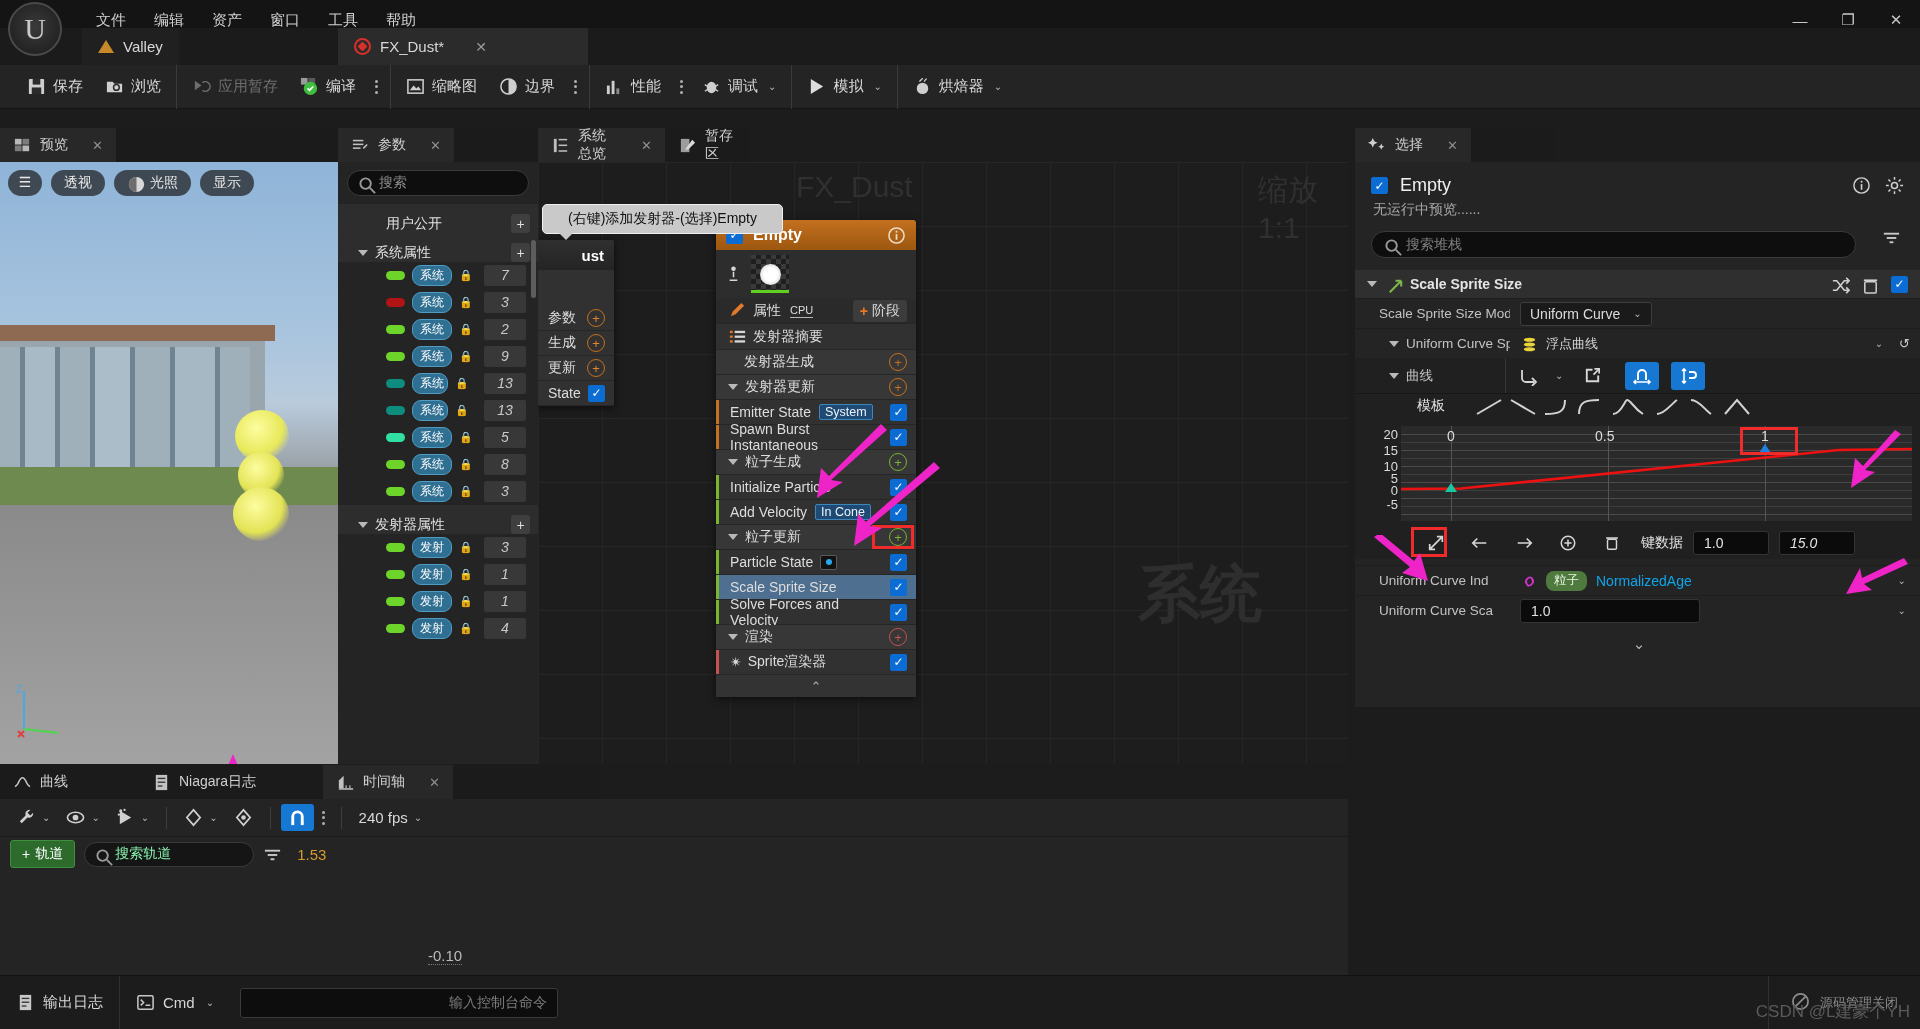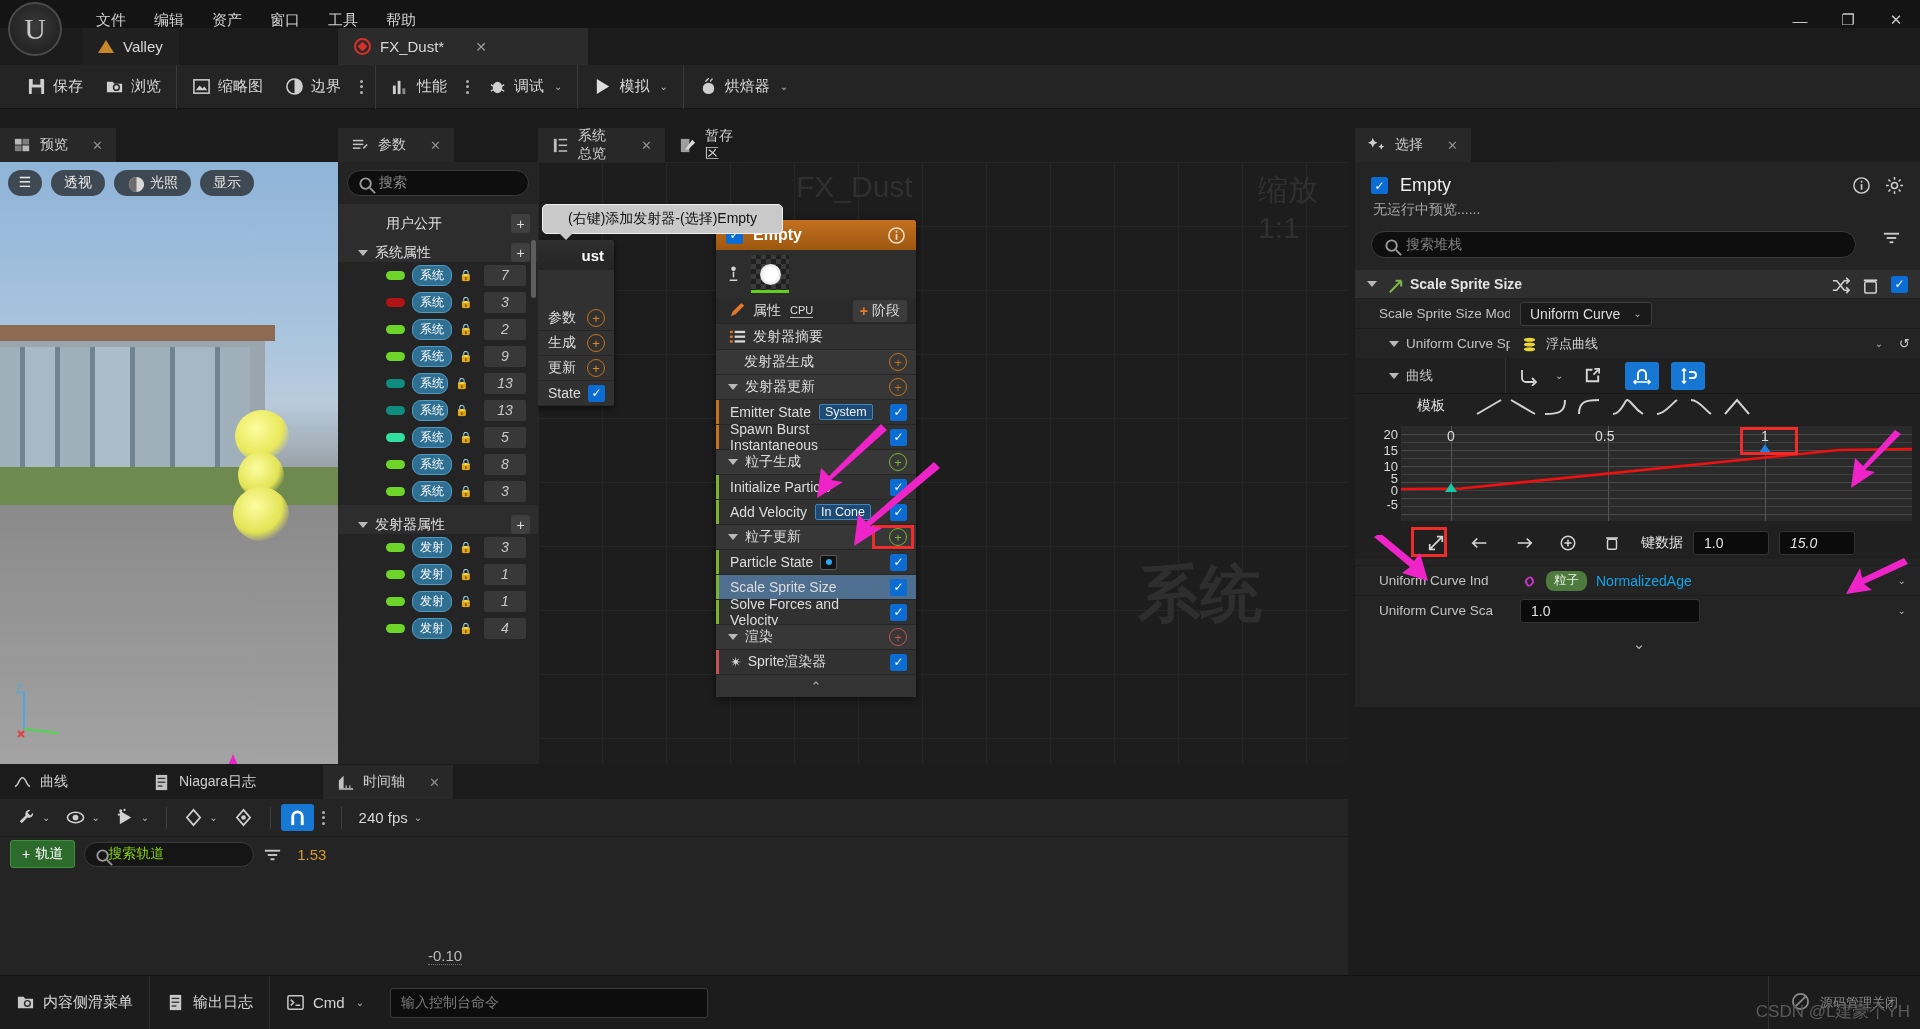--- a/index.html
+++ b/index.html
@@ -178,29 +178,29 @@
   #timeline { position:absolute; top:799px; left:0; width:1348px; height:176px; background:#242424; }
   .tl-toolbar { height:38px; display:flex; align-items:center; gap:2px; padding:0 10px;
     border-bottom:1px solid #1a1a1a; }
   .tl-sep { width:1px; height:22px; background:#3e3e3e; margin:0 8px; }
   .tl-btn { display:flex; align-items:center; gap:3px; padding:4px 7px; border-radius:3px; color:#d0d0d0; }
   .tl-btn.blue { background:#1778d4; }
   .trackhdr { height:34px; display:flex; align-items:center; gap:9px; padding:0 10px; }
   .addtrack { background:#2c6b2c; border:1px solid #3f8f3f; border-radius:3px; color:#fff;
     font-size:14px; padding:4px 11px; display:flex; align-items:center; gap:5px; }
   .tl-search { flex:1; max-width:170px; height:25px; background:#151515; border:1px solid #3a3a3a;
-    border-radius:13px; display:flex; align-items:center; padding:0 10px; color:#84cc16; font-size:14px; }
+    border-radius:13px; display:flex; align-items:center; gap:7px; padding:0 10px; color:#86efac; font-size:14px; }
 
   
   .statusbar { position:absolute; left:0; bottom:0; width:1920px; height:54px; background:#1c1c1c;
     border-top:1px solid #111; display:flex; align-items:center; }
   .sb-item { display:flex; align-items:center; gap:8px; padding:0 16px; height:54px; font-size:15px; color:#d6d6d6;
     border-right:1px solid #303030; }
   .cmdinput { width:318px; height:30px; background:#0d0d0d; border:1px solid #3a3a3a; border-radius:3px;
-    display:flex; align-items:center; padding:0 10px; color:#7c7c7c; font-size:14px; margin-left:10px; }
+    display:flex; align-items:center; padding:0 10px; color:#7c7c7c; font-size:14px; margin-left:10px;justify-content:flex-end; }
   .watermark { position:absolute; right:10px; bottom:6px; color:#5a5a5a; font-size:17px; }
 
   
   .marrow { position:absolute; z-index:45; pointer-events:none; }
 </style>
 </head>
 <body>
 
 <div id="app">
 
@@ -247,20 +247,47 @@
       </div>
       <div class="tb-btn">
         <span class="gi">
             <svg viewBox="0 0 20 20">
               <path d="M2 5h6l2 2h8v9H2z" fill="#cfcfcf"></path>
               <circle cx="12" cy="11" r="3" fill="none" stroke="#2b2b2b" stroke-width="1.6"></circle>
             </svg>
           </span>
         <span>浏览</span>
       </div>
+    </div>
+    <div class="tb-group">
+      <div class="tb-btn disabled">
+        <span class="gi">
+            <svg viewBox="0 0 20 20">
+              <path d="M3 4l7 5-7 5z" fill="#6d6d6d"></path>
+              <path d="M11 14a5 5 0 1 0 0-8" fill="none" stroke="#6d6d6d" stroke-width="1.6"></path>
+            </svg>
+          </span>
+        <span>应用暂存</span>
+      </div>
+      <div class="tb-btn">
+        <span class="gi">
+            <svg viewBox="0 0 20 20">
+              <rect x="1" y="1" width="7" height="7" fill="#9a9a9a"></rect>
+              <rect x="9" y="1" width="7" height="7" fill="#5a5a5a"></rect>
+              <circle cx="11" cy="12" r="7" fill="#3fbf3f"></circle>
+              <path d="M8 12l2 2 4-4" stroke="#fff" stroke-width="1.8" fill="none"></path>
+            </svg>
+          </span>
+        <span>编译</span>
+      </div>
+      <div class="tb-dots">
+          <i></i>
+          <i></i>
+          <i></i>
+        </div>
     </div>
     <div class="tb-group">
       <div class="tb-btn">
         <span class="gi">
             <svg viewBox="0 0 20 20">
               <rect x="2" y="3" width="16" height="14" fill="none" stroke="#cfcfcf" stroke-width="1.6"></rect>
               <path d="M4 14l4-5 3 3 2-2 3 4z" fill="#cfcfcf"></path>
             </svg>
           </span>
         <span>缩略图</span>
@@ -1136,29 +1163,20 @@
       <span style="color:#d79a2e; font-size:15px; margin-left:6px;">1.53</span>
     </div>
 
   </div>
   <span style="position:absolute; left:428px; top:947px; font-size:15px; color:#bbb; border-bottom:1px dotted #777;">-0.10</span>
 
   <div class="statusbar">
     <div class="sb-item">
       <span class="gi">
           <svg viewBox="0 0 20 20">
-            <path d="M2 4h6l1.6 2H18v10H2z" fill="#c8c8c8"></path>
-            <circle cx="12" cy="11" r="3" fill="none" stroke="#2b2b2b" stroke-width="1.5"></circle>
-          </svg>
-        </span>
-      <span>内容侧滑菜单</span>
-    </div>
-    <div class="sb-item">
-      <span class="gi">
-          <svg viewBox="0 0 20 20">
             <rect x="4" y="2" width="12" height="16" fill="#c8c8c8"></rect>
             <rect x="6" y="5" width="8" height="1.4" fill="#333"></rect>
             <rect x="6" y="9" width="8" height="1.4" fill="#333"></rect>
             <rect x="6" y="13" width="5" height="1.4" fill="#333"></rect>
           </svg>
         </span>
       <span>输出日志</span>
     </div>
     <div class="sb-item" style="border-right:none;">
       <span class="gi">

